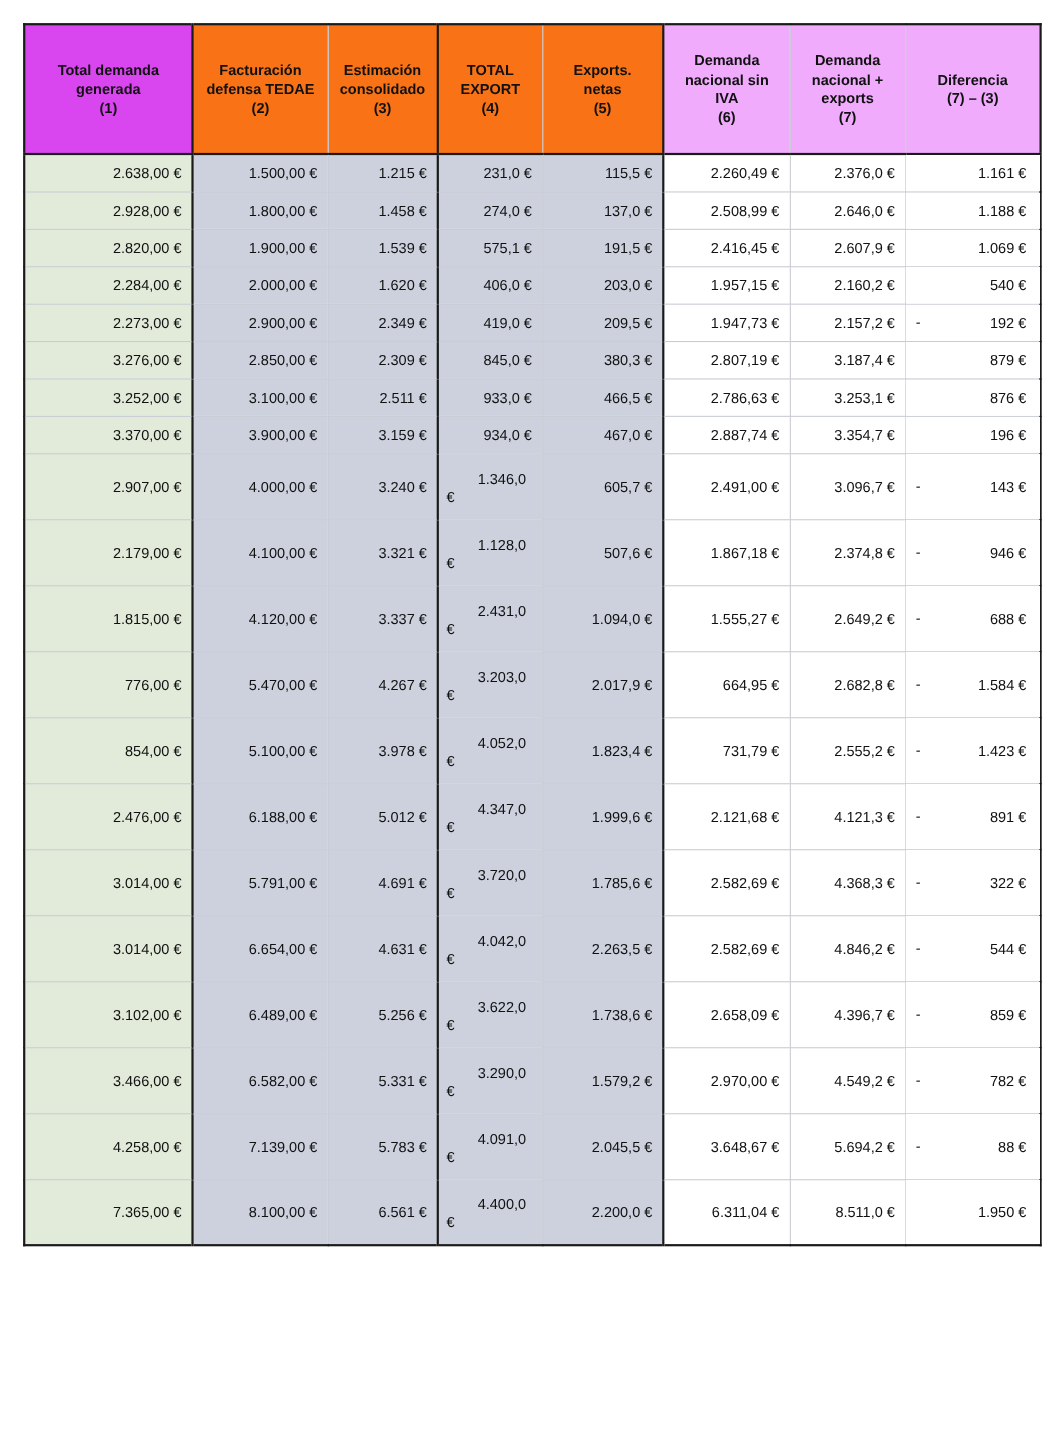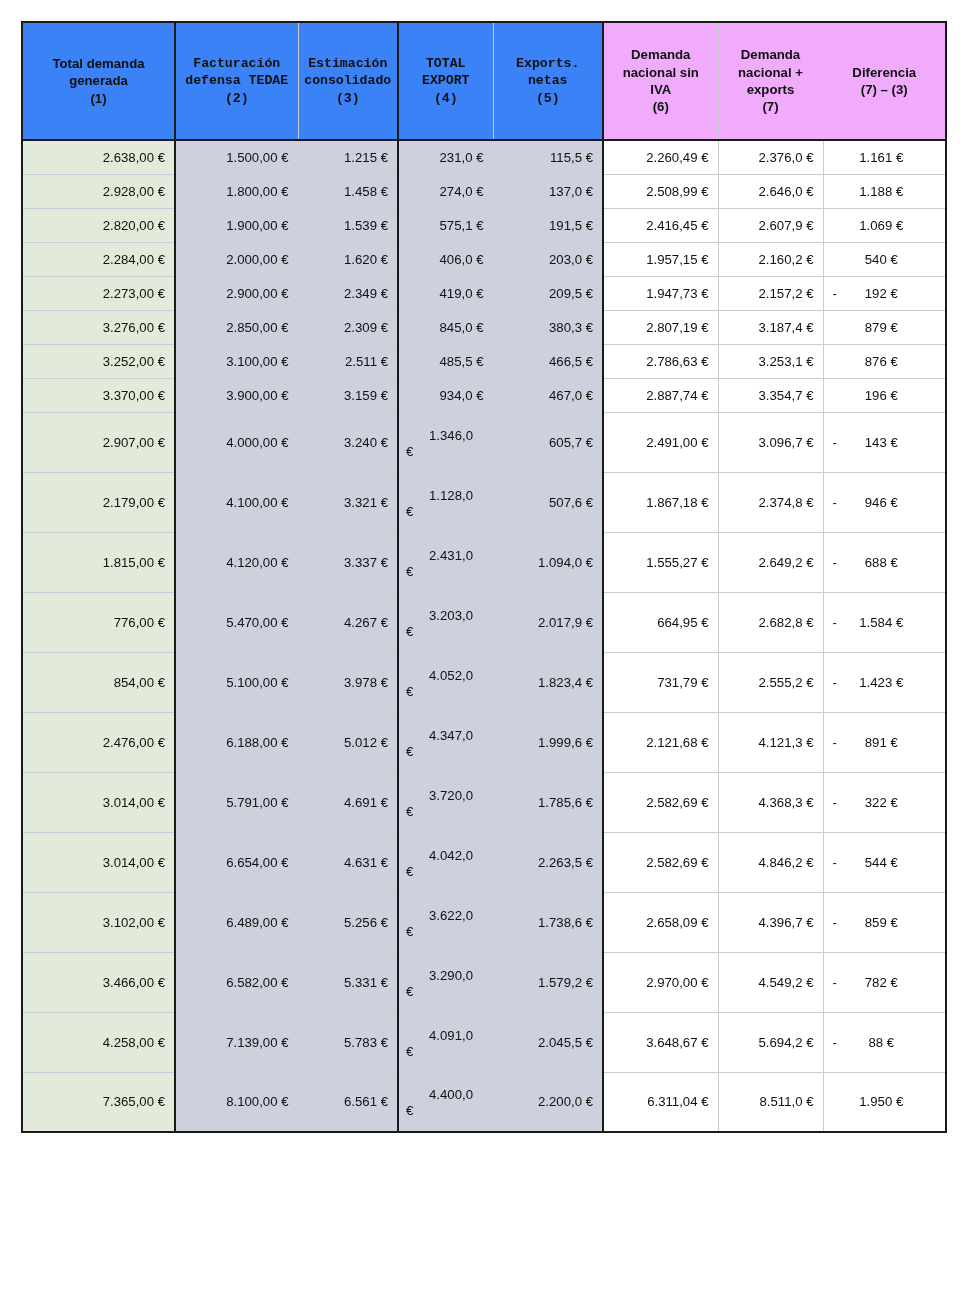--- a/index.html
+++ b/index.html
@@ -47,22 +47,22 @@
 
   thead th {
     font-weight: bold;
     text-align: center;
     line-height: 1.32;
     padding: 9px 4px 9px 4px;
     height: 118px;
     font-size: 13.2px;
     border-bottom: 2px solid #1a1a1a;
   }
-  .hd-green { background: #3b82f6; }
-  .hd-blue  { background: #3b82f6; font-family: Liberation Mono, monospace; }
+  .hd-green { background: #d946ef; }
+  .hd-blue  { background: #f97316; }
   .hd-cream { background: #f0abfc; }
 
   tbody td {
     height: 34px;
     padding: 3px 9px 3px 6px;
     text-align: right;
     white-space: nowrap;
   }
   td.col-green { background: #e2ebda; padding-left: 23px; }
   td.col-blue  { background: #ccd1dd; }
@@ -74,34 +74,34 @@
     white-space: normal;
   }
   td.export-cell.wrapped {
     height: 60px;
     position: relative;
     text-align: right;
     padding: 0;
   }
   td.export-cell.wrapped .num {
     display: block;
-    text-align: left;
+    text-align: center;
     padding: 6px 9px 0 6px;
     margin-left: 24px;
   }
   td.export-cell.wrapped .cur {
     display: block;
     text-align: left;
     padding: 1px 0 4px 7px;
   }
 
   
   td.dif-cell {
     position: relative;
-    text-align: center;
+    text-align: right;
     padding: 3px 12px 3px 6px;
   }
   td.dif-cell .minus {
     position: absolute;
     left: 9px;
     top: 50%;
     transform: translateY(-50%);
   }
 
   tr.tall td { height: 60px; }
@@ -224,21 +224,21 @@
           <td class="col-blue export-cell sep-l">845,0 €</td>
           <td class="col-blue">380,3 €</td>
           <td class="col-white sep-l">2.807,19 €</td>
           <td class="col-white">3.187,4 €</td>
           <td class="col-white dif-cell"><span class="minus"></span><span>879 €</span></td>
         </tr>
         <tr>
           <td class="col-green">3.252,00 €</td>
           <td class="col-blue sep-l">3.100,00 €</td>
           <td class="col-blue">2.511 €</td>
-          <td class="col-blue export-cell sep-l">485,5 €</td>
+          <td class="col-blue export-cell sep-l">933,0 €</td>
           <td class="col-blue">466,5 €</td>
           <td class="col-white sep-l">2.786,63 €</td>
           <td class="col-white">3.253,1 €</td>
           <td class="col-white dif-cell"><span class="minus"></span><span>876 €</span></td>
         </tr>
         <tr>
           <td class="col-green">3.370,00 €</td>
           <td class="col-blue sep-l">3.900,00 €</td>
           <td class="col-blue">3.159 €</td>
           <td class="col-blue export-cell sep-l">934,0 €</td>

